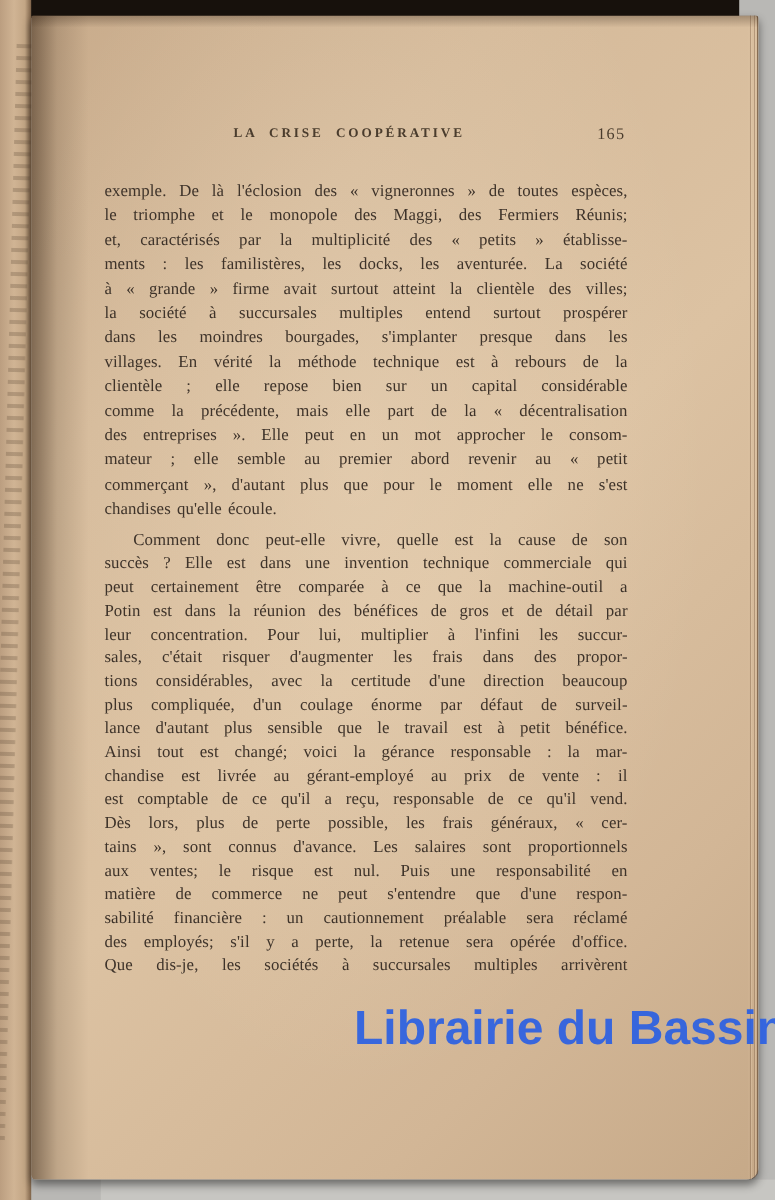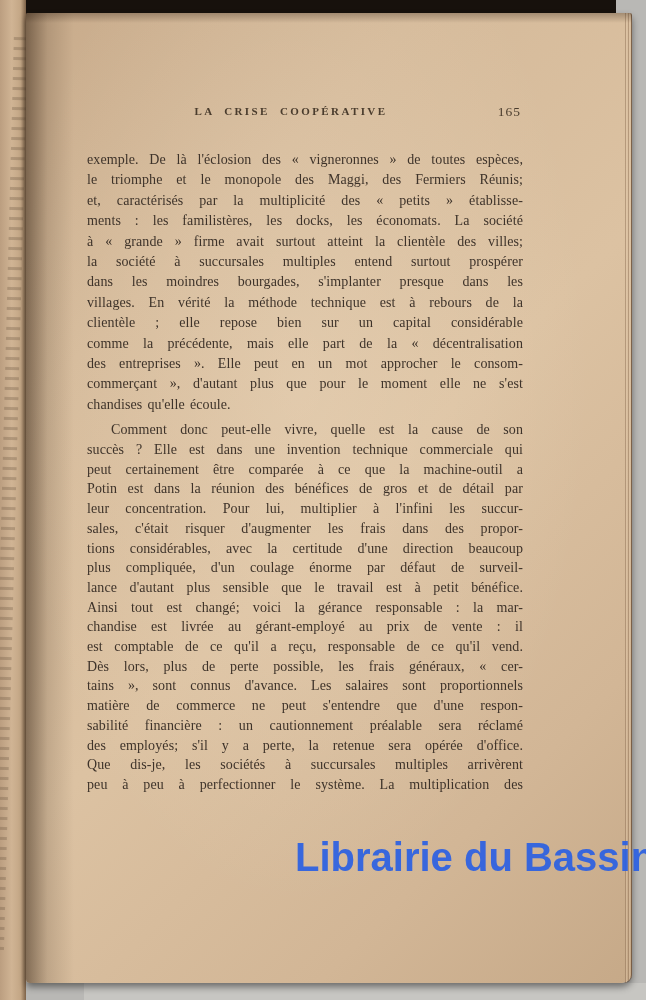--- a/index.html
+++ b/index.html
@@ -117,49 +117,50 @@
     <div class="page-header">
       <span class="running-title">LA CRISE COOPÉRATIVE</span>
       <span class="page-number">165</span>
     </div>
 
     <div class="text-block">
         <div class="para para-0">
           <div class="text-line">exemple. De là l'éclosion des « vigneronnes » de toutes espèces,</div>
           <div class="text-line">le triomphe et le monopole des Maggi, des Fermiers Réunis;</div>
           <div class="text-line">et, caractérisés par la multiplicité des « petits » établisse-</div>
-          <div class="text-line">ments : les familistères, les docks, les économats. La société</div>
+          <div class="text-line">ments : les familistères, les docks, les aventurée. La société</div>
           <div class="text-line">à « grande » firme avait surtout atteint la clientèle des villes;</div>
           <div class="text-line">la société à succursales multiples entend surtout prospérer</div>
           <div class="text-line">dans les moindres bourgades, s'implanter presque dans les</div>
           <div class="text-line">villages. En vérité la méthode technique est à rebours de la</div>
           <div class="text-line">clientèle ; elle repose bien sur un capital considérable</div>
           <div class="text-line">comme la précédente, mais elle part de la « décentralisation</div>
           <div class="text-line">des entreprises ». Elle peut en un mot approcher le consom-</div>
+          <div class="text-line">mateur ; elle semble au premier abord revenir au « petit</div>
           <div class="text-line">commerçant », d'autant plus que pour le moment elle ne s'est</div>
           <div class="text-line para-end">chandises qu'elle écoule.</div>
         </div>
         <div class="para para-1">
           <div class="text-line indent">Comment donc peut-elle vivre, quelle est la cause de son</div>
           <div class="text-line">succès ? Elle est dans une invention technique commerciale qui</div>
           <div class="text-line">peut certainement être comparée à ce que la machine-outil a</div>
           <div class="text-line">Potin est dans la réunion des bénéfices de gros et de détail par</div>
           <div class="text-line">leur concentration. Pour lui, multiplier à l'infini les succur-</div>
           <div class="text-line">sales, c'était risquer d'augmenter les frais dans des propor-</div>
           <div class="text-line">tions considérables, avec la certitude d'une direction beaucoup</div>
           <div class="text-line">plus compliquée, d'un coulage énorme par défaut de surveil-</div>
           <div class="text-line">lance d'autant plus sensible que le travail est à petit bénéfice.</div>
           <div class="text-line">Ainsi tout est changé; voici la gérance responsable : la mar-</div>
           <div class="text-line">chandise est livrée au gérant-employé au prix de vente : il</div>
           <div class="text-line">est comptable de ce qu'il a reçu, responsable de ce qu'il vend.</div>
           <div class="text-line">Dès lors, plus de perte possible, les frais généraux, « cer-</div>
           <div class="text-line">tains », sont connus d'avance. Les salaires sont proportionnels</div>
+          <div class="text-line">aux ventes; le risque est nul. Puis une responsabilité en</div>
           <div class="text-line">matière de commerce ne peut s'entendre que d'une respon-</div>
           <div class="text-line">sabilité financière : un cautionnement préalable sera réclamé</div>
           <div class="text-line">des employés; s'il y a perte, la retenue sera opérée d'office.</div>
           <div class="text-line">Que dis-je, les sociétés à succursales multiples arrivèrent</div>
-          <div class="text-line">peu à peu à perfectionner le système. La multiplication des</div>
         </div>
       </div>
   </div>
 
   <div class="watermark" style="color: rgba(42, 95, 227, 0.92);">Librairie du Bassin</div>
 </div>
 
 </body></html>

